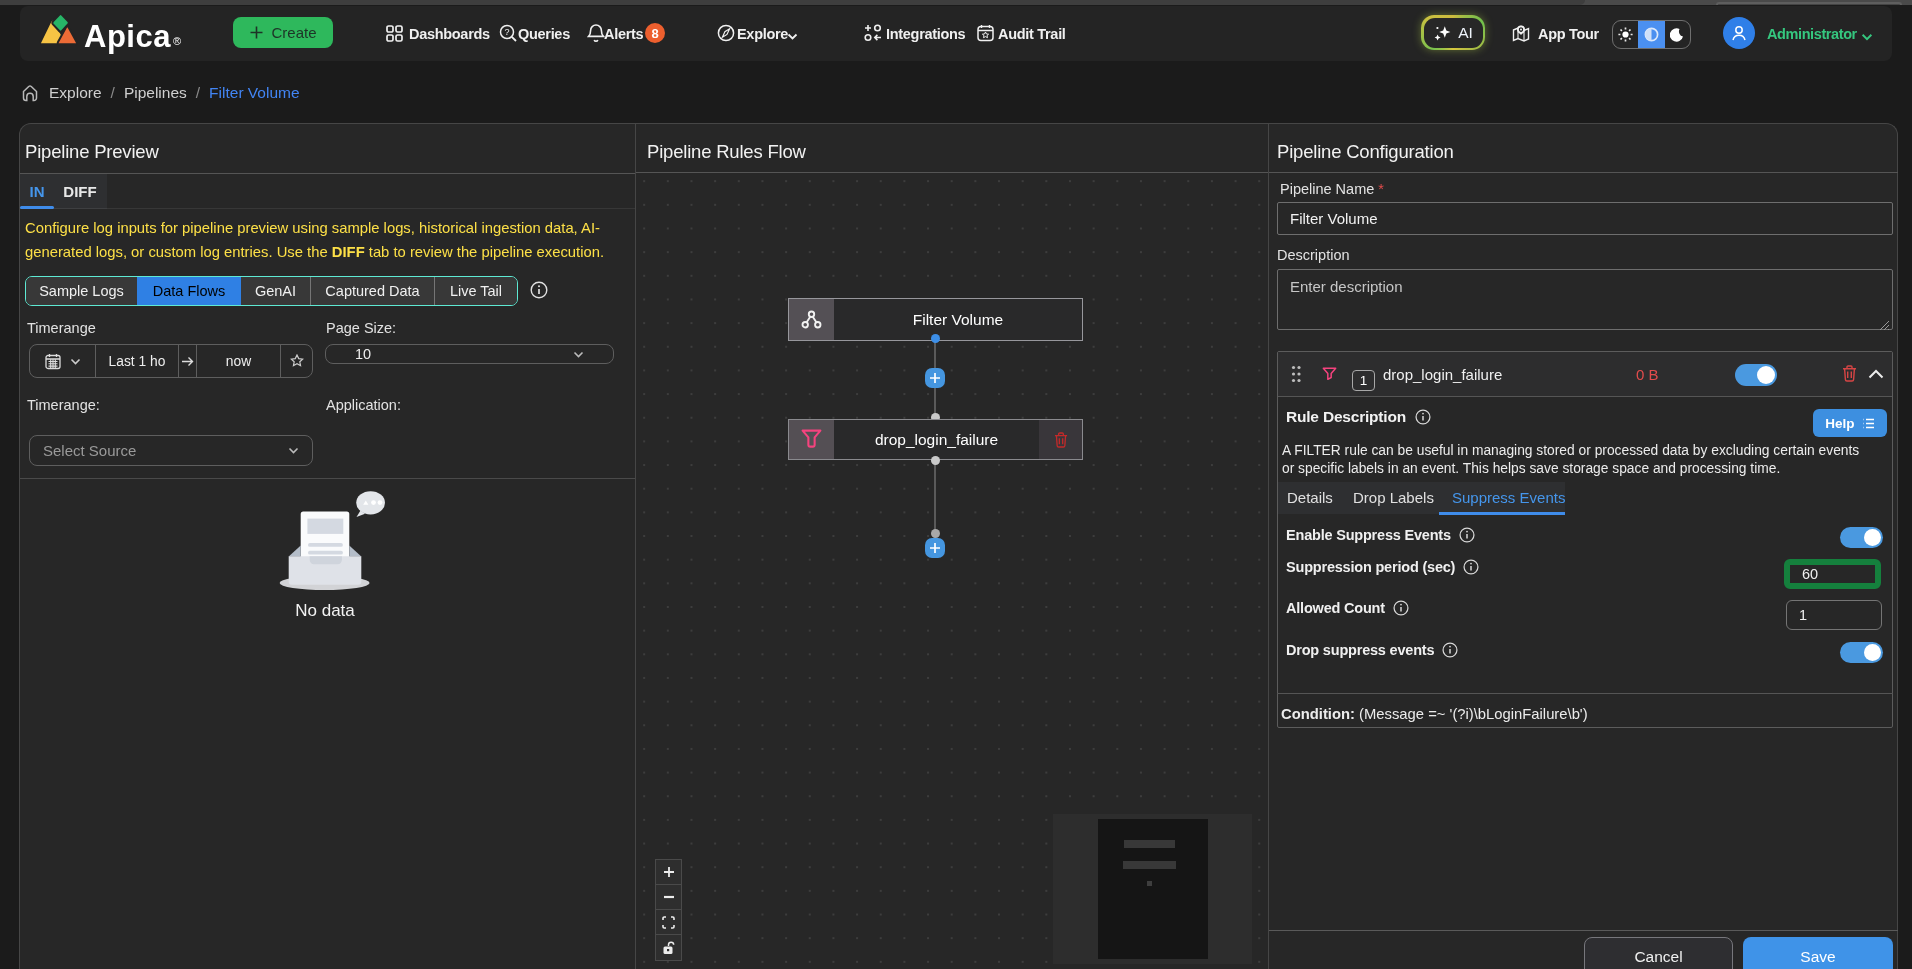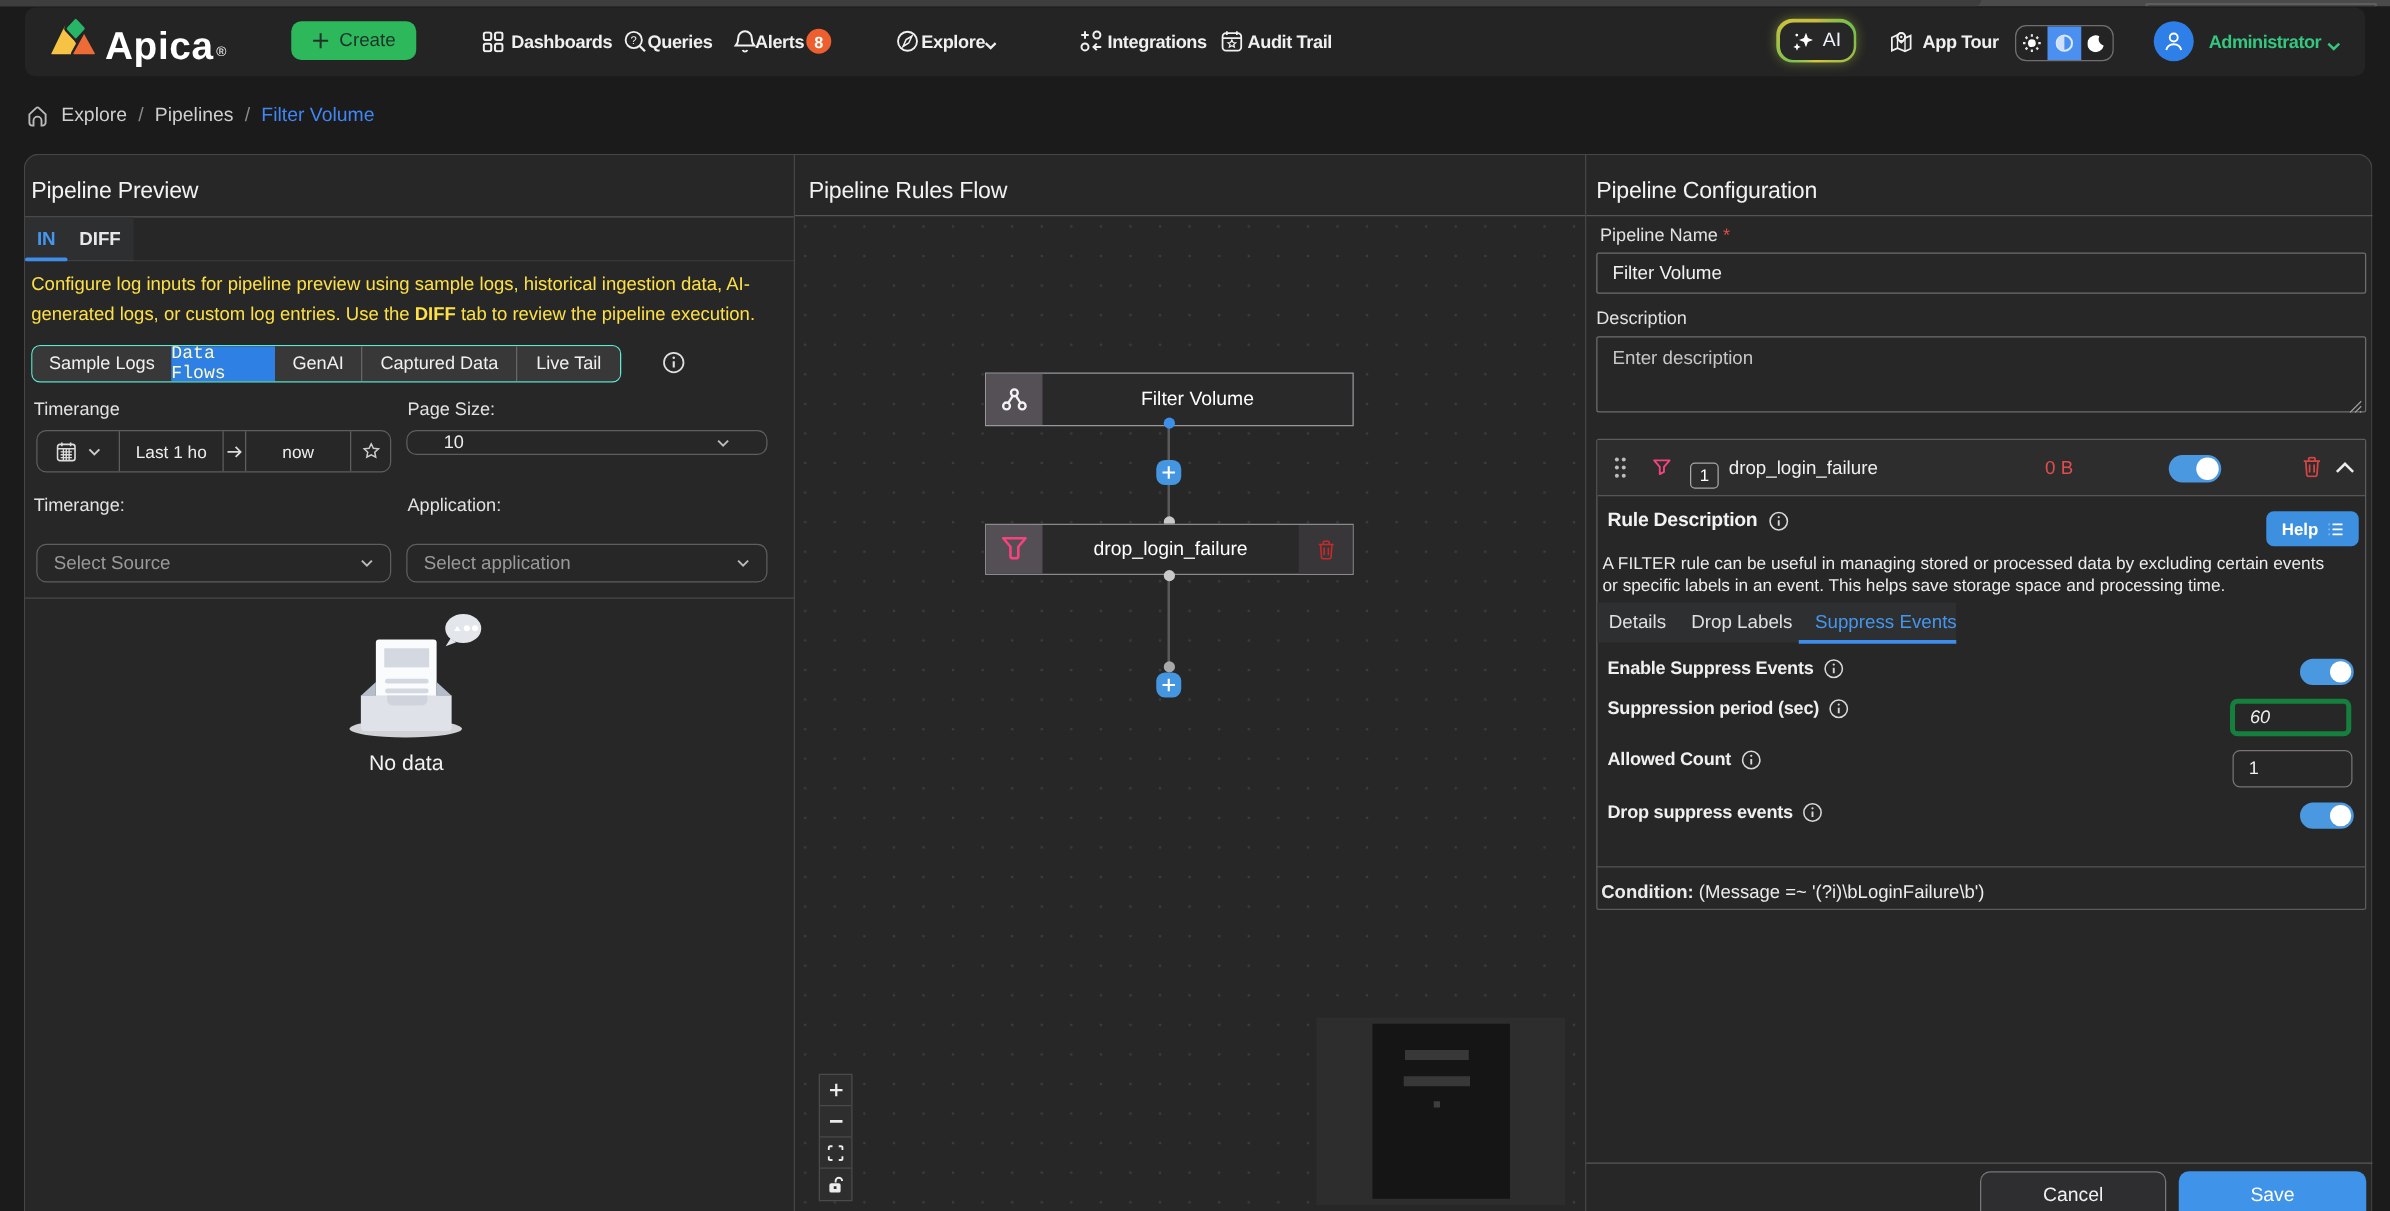--- a/index.html
+++ b/index.html
@@ -166,21 +166,21 @@
   <div class="abs" style="left:20px;top:174px;width:87px;height:35px;background:#2e2f31;"></div>
   <div class="abs" style="left:20px;top:208px;width:615px;height:1px;background:rgba(255,255,255,0.08);"></div>
   <div class="abs" style="left:20px;top:174px;width:34px;height:34px;display:flex;align-items:center;justify-content:center;color:#4596ec;font-size:15px;font-weight:bold;">IN</div>
   <div class="abs" style="left:54px;top:174px;width:52px;height:34px;display:flex;align-items:center;justify-content:center;color:#e8e8e8;font-size:15px;font-weight:bold;">DIFF</div>
   <div class="abs" style="left:20px;top:206px;width:34px;height:3px;border-radius:2px;background:#3f8cea;"></div>
 
   <div class="abs" style="left:25px;top:216px;width:592px;font-size:14.8px;line-height:24px;color:#fde047;">Configure log inputs for pipeline preview using sample logs, historical ingestion data, AI-generated logs, or custom log entries. Use the <b>DIFF</b> tab to review the pipeline execution.</div>
 
   <div class="abs" style="left:25px;top:276px;height:30px;display:flex;border:1px solid #5eead4;border-radius:7px;overflow:hidden;font-size:14.5px;color:#f0f0f0;">
     <div style="width:111px;background:#383838;display:flex;align-items:center;justify-content:center;">Sample Logs</div>
-    <div style="width:83px;background:#2f80e4;color:#fef9c3;display:flex;align-items:center;justify-content:center;font-family:Liberation Mono, monospace;">Data Flows</div>
+    <div style="width:104px;background:#2f80e4;color:#000000;display:flex;align-items:center;justify-content:center;">Data Flows</div>
     <div style="width:70px;background:#383838;display:flex;align-items:center;justify-content:center;border-right:1px solid #757575;">GenAI</div>
     <div style="width:124px;background:#383838;display:flex;align-items:center;justify-content:center;border-right:1px solid #757575;">Captured Data</div>
     <div style="width:82px;background:#383838;display:flex;align-items:center;justify-content:center;">Live Tail</div>
   </div>
   <svg class="abs" style="left:530px;top:281px;" width="18" height="18" viewBox="0 0 18 18" fill="none" stroke="#e0e0e0" stroke-width="1.4">
       <circle cx="9" cy="9" r="7.8"></circle>
       <path d="M9 8 v5" stroke-width="1.7"></path>
       <circle cx="9" cy="5.2" r="1" fill="#e0e0e0" stroke="none"></circle>
     </svg>
 
@@ -222,26 +222,20 @@
     <span>10</span>
     <svg class="chev" viewBox="0 0 11 11" fill="none" stroke="#bbb" stroke-width="1.6">
         <path d="M1.5 3.5 L5.5 7.5 L9.5 3.5"></path>
       </svg>
   </div>
 
   <label class="fl" style="left:27px;top:397px;">Timerange:</label>
   <label class="fl" style="left:326px;top:397px;">Application:</label>
   <div class="inp" style="left:29px;top:435px;width:284px;height:31px;padding:0 13px;justify-content:space-between;color:#9a9a9a;font-size:15px;">
     <span>Select Source</span>
-    <svg class="chev" viewBox="0 0 11 11" fill="none" stroke="#bbb" stroke-width="1.6">
-        <path d="M1.5 3.5 L5.5 7.5 L9.5 3.5"></path>
-      </svg>
-  </div>
-  <div class="inp" style="left:325px;top:435px;width:289px;height:31px;padding:0 13px;justify-content:space-between;color:#9a9a9a;font-size:15px;">
-    <span>Select application</span>
     <svg class="chev" viewBox="0 0 11 11" fill="none" stroke="#bbb" stroke-width="1.6">
         <path d="M1.5 3.5 L5.5 7.5 L9.5 3.5"></path>
       </svg>
   </div>
   <div class="hsep" style="left:20px;top:478px;width:615px;background:#4a4a4a;"></div>
 
   <svg class="abs" style="left:270px;top:487px;" width="120" height="110" viewBox="0 0 120 110">
     <ellipse cx="54.6" cy="96" rx="45" ry="7" fill="#d2d3d6"></ellipse>
     <path d="M30.7 27 a2.5 2.5 0 0 1 2.5 -2.5 h43.6 a2.5 2.5 0 0 1 2.5 2.5 v43 h-48.6 Z" fill="#fafbfc"></path>
     <rect x="37.4" y="31.6" width="35.9" height="15.3" fill="#d4d9e1"></rect>
@@ -400,21 +394,21 @@
         <circle cx="9" cy="5.2" r="1" fill="#d8d8d8" stroke="none"></circle>
       </svg></div>
   <div class="abs" style="left:1840px;top:527px;width:43px;height:21px;border-radius:11px;background:#4a99e0;">
       <div style="position:absolute;right:2px;top:2px;width:17px;height:17px;border-radius:50%;background:#fff;"></div>
     </div>
   <div class="abs" style="left:1286px;top:559px;display:flex;align-items:center;gap:8px;color:#f0f0f0;font-size:14.5px;font-weight:bold;letter-spacing:-0.2px;">Suppression period (sec) <svg style="flex:0 0 auto;" width="16" height="16" viewBox="0 0 18 18" fill="none" stroke="#d8d8d8" stroke-width="1.4">
         <circle cx="9" cy="9" r="7.8"></circle>
         <path d="M9 8 v5" stroke-width="1.7"></path>
         <circle cx="9" cy="5.2" r="1" fill="#d8d8d8" stroke="none"></circle>
       </svg></div>
-  <div class="abs" style="left:1784px;top:559px;width:97px;height:30px;border:4px solid #15803d;border-radius:6px;display:flex;align-items:center;padding:0 12px;color:#f0f0f0;font-size:14.5px;font-style:italic;">60</div>
+  <div class="abs" style="left:1784px;top:559px;width:97px;height:30px;border:6px solid #15803d;border-radius:6px;display:flex;align-items:center;padding:0 12px;color:#f0f0f0;font-size:14.5px;">60</div>
   <div class="abs" style="left:1286px;top:600px;display:flex;align-items:center;gap:8px;color:#f0f0f0;font-size:14.5px;font-weight:bold;letter-spacing:-0.2px;">Allowed Count <svg style="flex:0 0 auto;" width="16" height="16" viewBox="0 0 18 18" fill="none" stroke="#d8d8d8" stroke-width="1.4">
         <circle cx="9" cy="9" r="7.8"></circle>
         <path d="M9 8 v5" stroke-width="1.7"></path>
         <circle cx="9" cy="5.2" r="1" fill="#d8d8d8" stroke="none"></circle>
       </svg></div>
   <div class="abs" style="left:1786px;top:600px;width:96px;height:30px;border:1px solid #757575;border-radius:6px;display:flex;align-items:center;padding:0 12px;color:#f0f0f0;font-size:14.5px;">1</div>
   <div class="abs" style="left:1286px;top:642px;display:flex;align-items:center;gap:8px;color:#f0f0f0;font-size:14.5px;font-weight:bold;letter-spacing:-0.2px;">Drop suppress events <svg style="flex:0 0 auto;" width="16" height="16" viewBox="0 0 18 18" fill="none" stroke="#d8d8d8" stroke-width="1.4">
         <circle cx="9" cy="9" r="7.8"></circle>
         <path d="M9 8 v5" stroke-width="1.7"></path>
         <circle cx="9" cy="5.2" r="1" fill="#d8d8d8" stroke="none"></circle>

